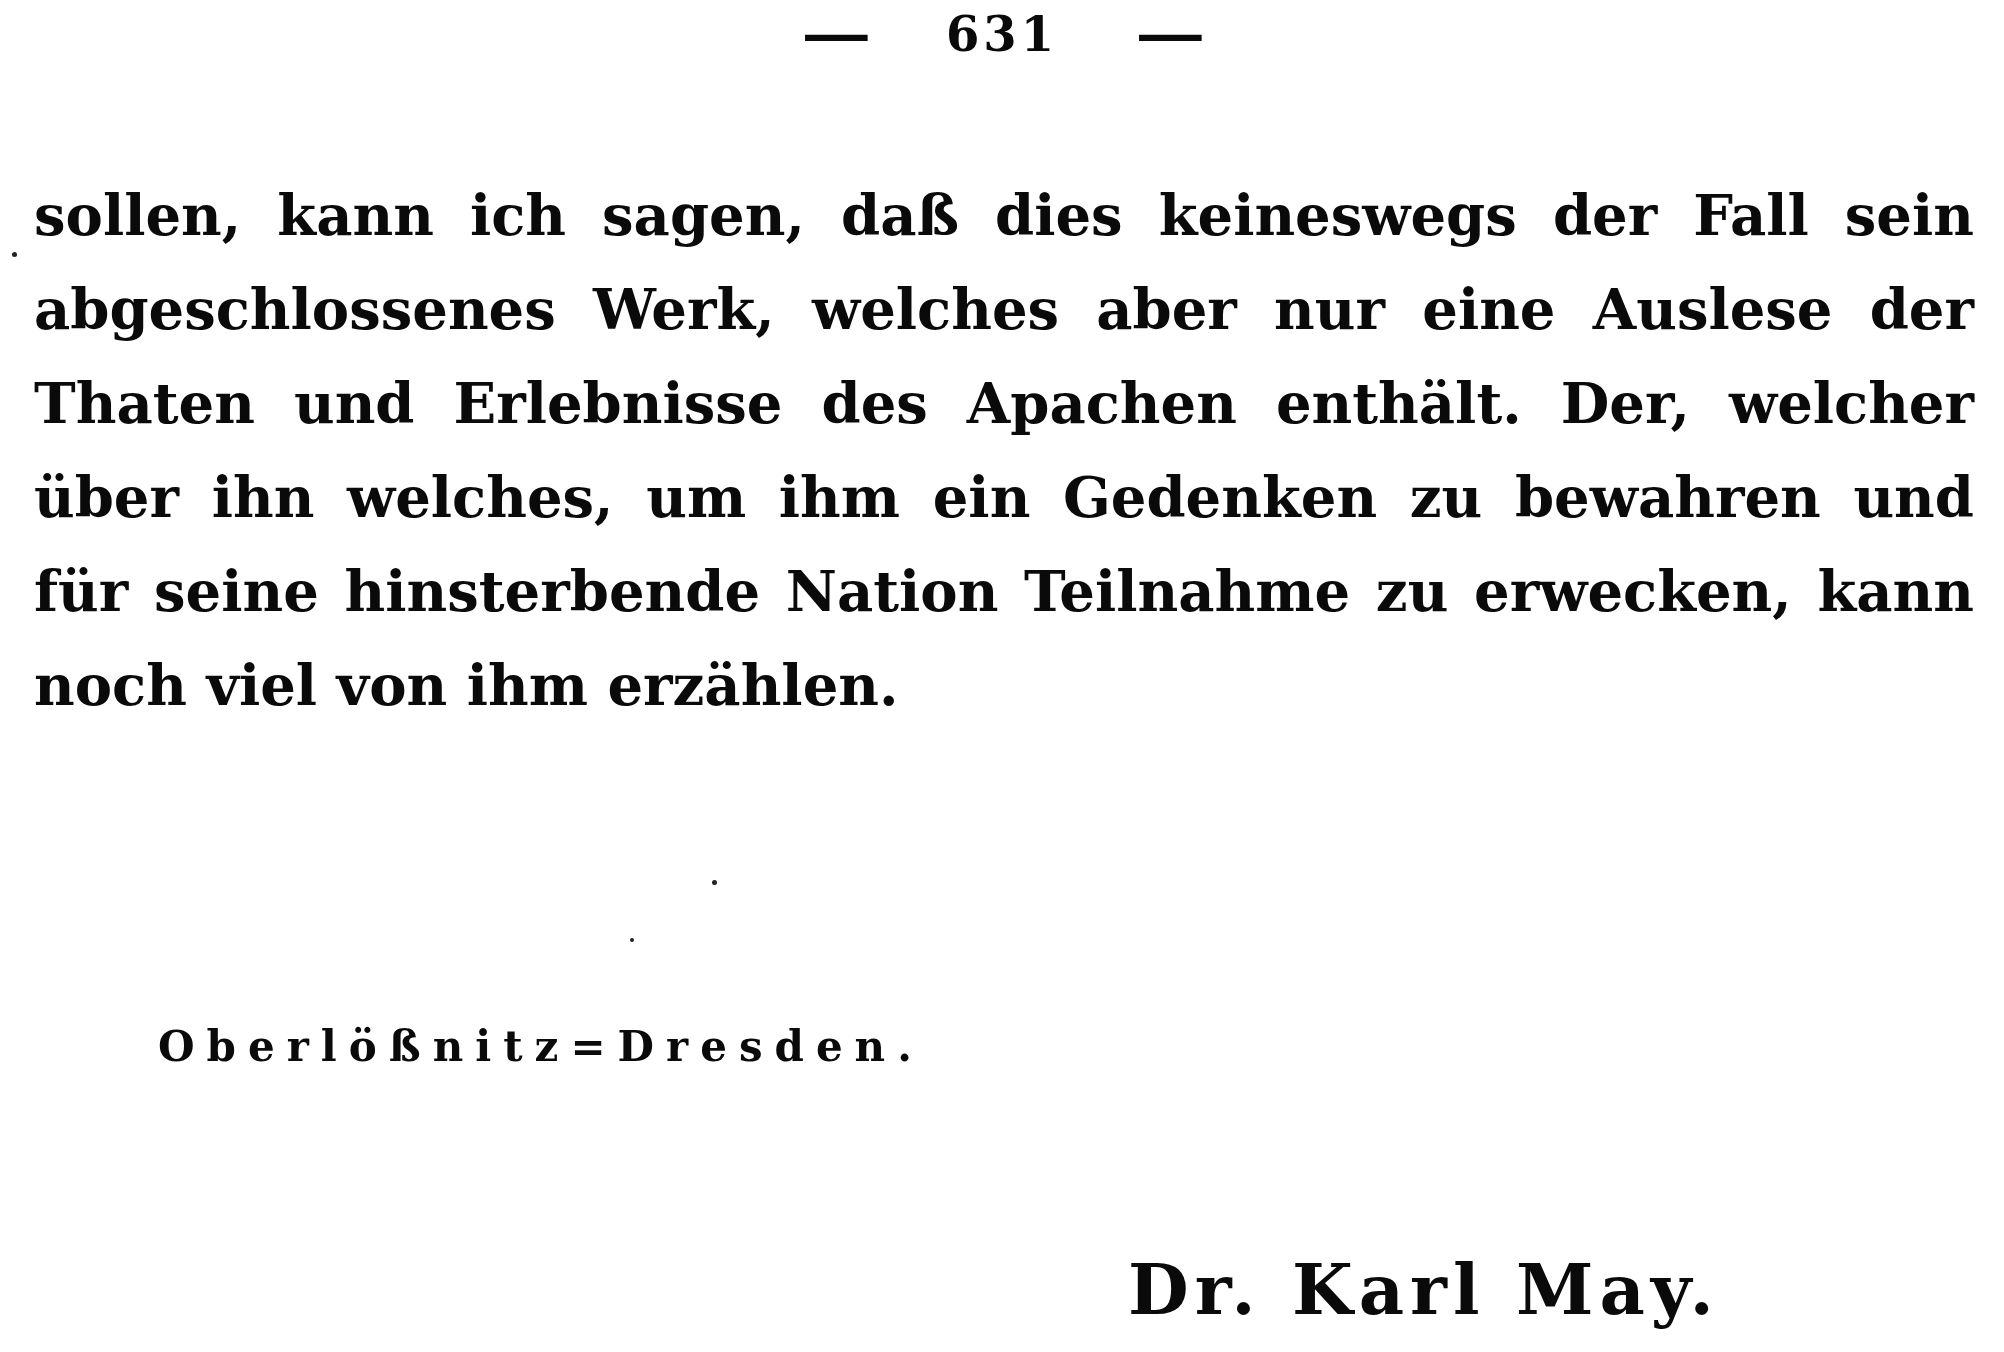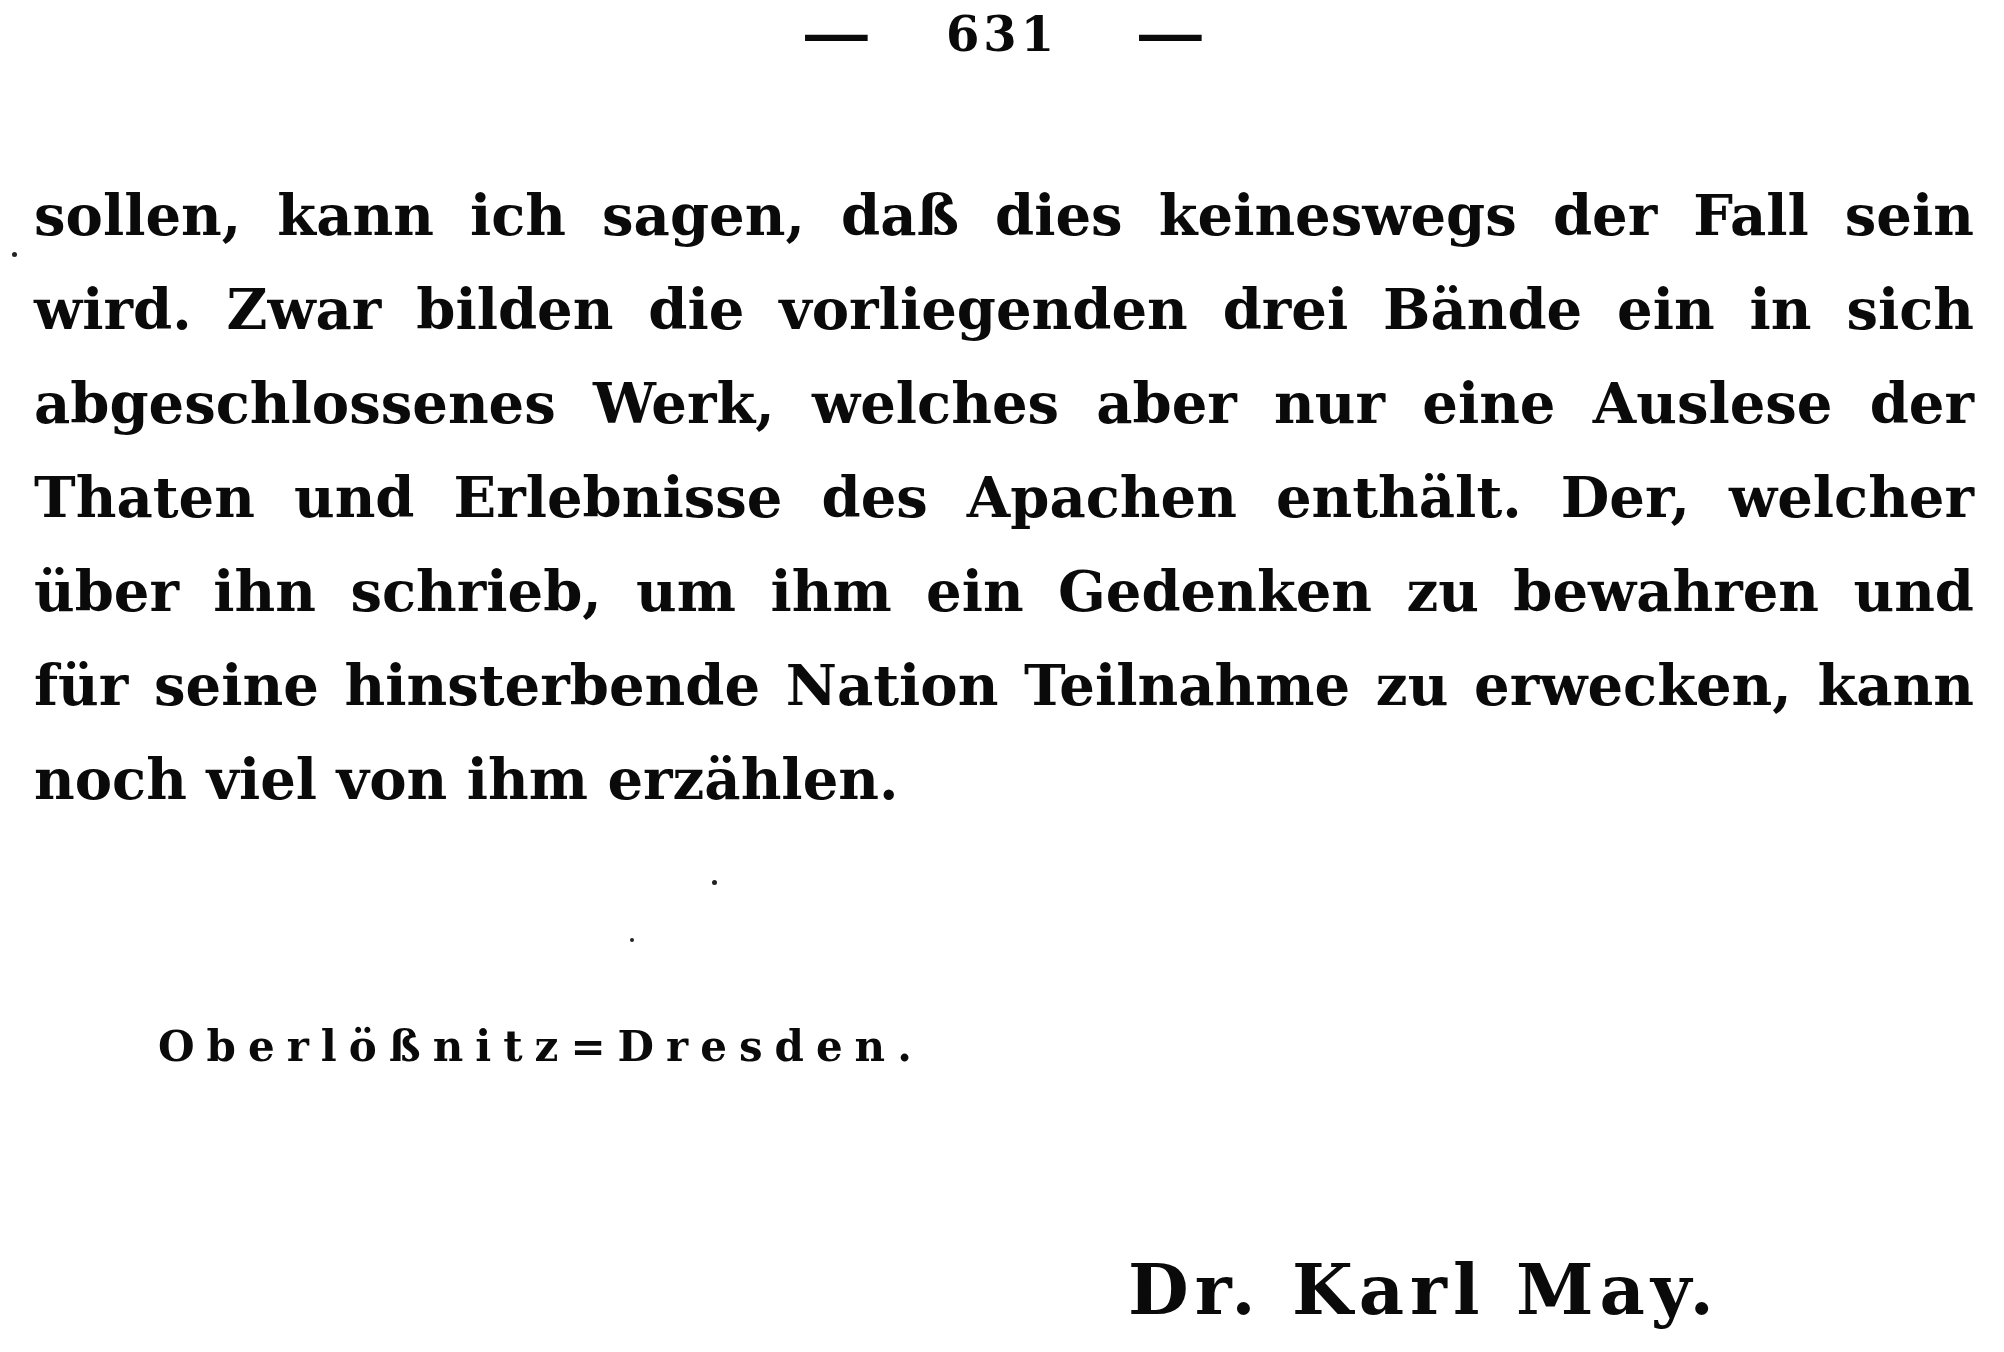--- a/index.html
+++ b/index.html
@@ -94,24 +94,23 @@
 <div class="page">
 
   <header class="pagenum-row">
     <span class="pagenum-dash">—</span>
     <span class="pagenum">631</span>
     <span class="pagenum-dash">—</span>
   </header>
 
   <main class="body-text">
     <div class="line">sollen, kann ich sagen, daß dies keineswegs der Fall sein</div>
-    <div class="line">wird. Zwar bilden die vorliegenden drei Bände ein in sich</div>
     <div class="line">abgeschlossenes Werk, welches aber nur eine Auslese der</div>
     <div class="line">Thaten und Erlebnisse des Apachen enthält. Der, welcher</div>
-    <div class="line">über ihn schrieb, um ihm ein Gedenken zu bewahren und</div>
+    <div class="line">über ihn welches, um ihm ein Gedenken zu bewahren und</div>
     <div class="line">für seine hinsterbende Nation Teilnahme zu erwecken, kann</div>
     <div class="line last">noch viel von ihm erzählen.</div>
   </main>
 
   <div class="location">Oberlößnitz=Dresden.</div>
 
   <div class="signature">Dr. Karl May.</div>
 
   <span class="speck s1"></span>
   <span class="speck s2"></span>

